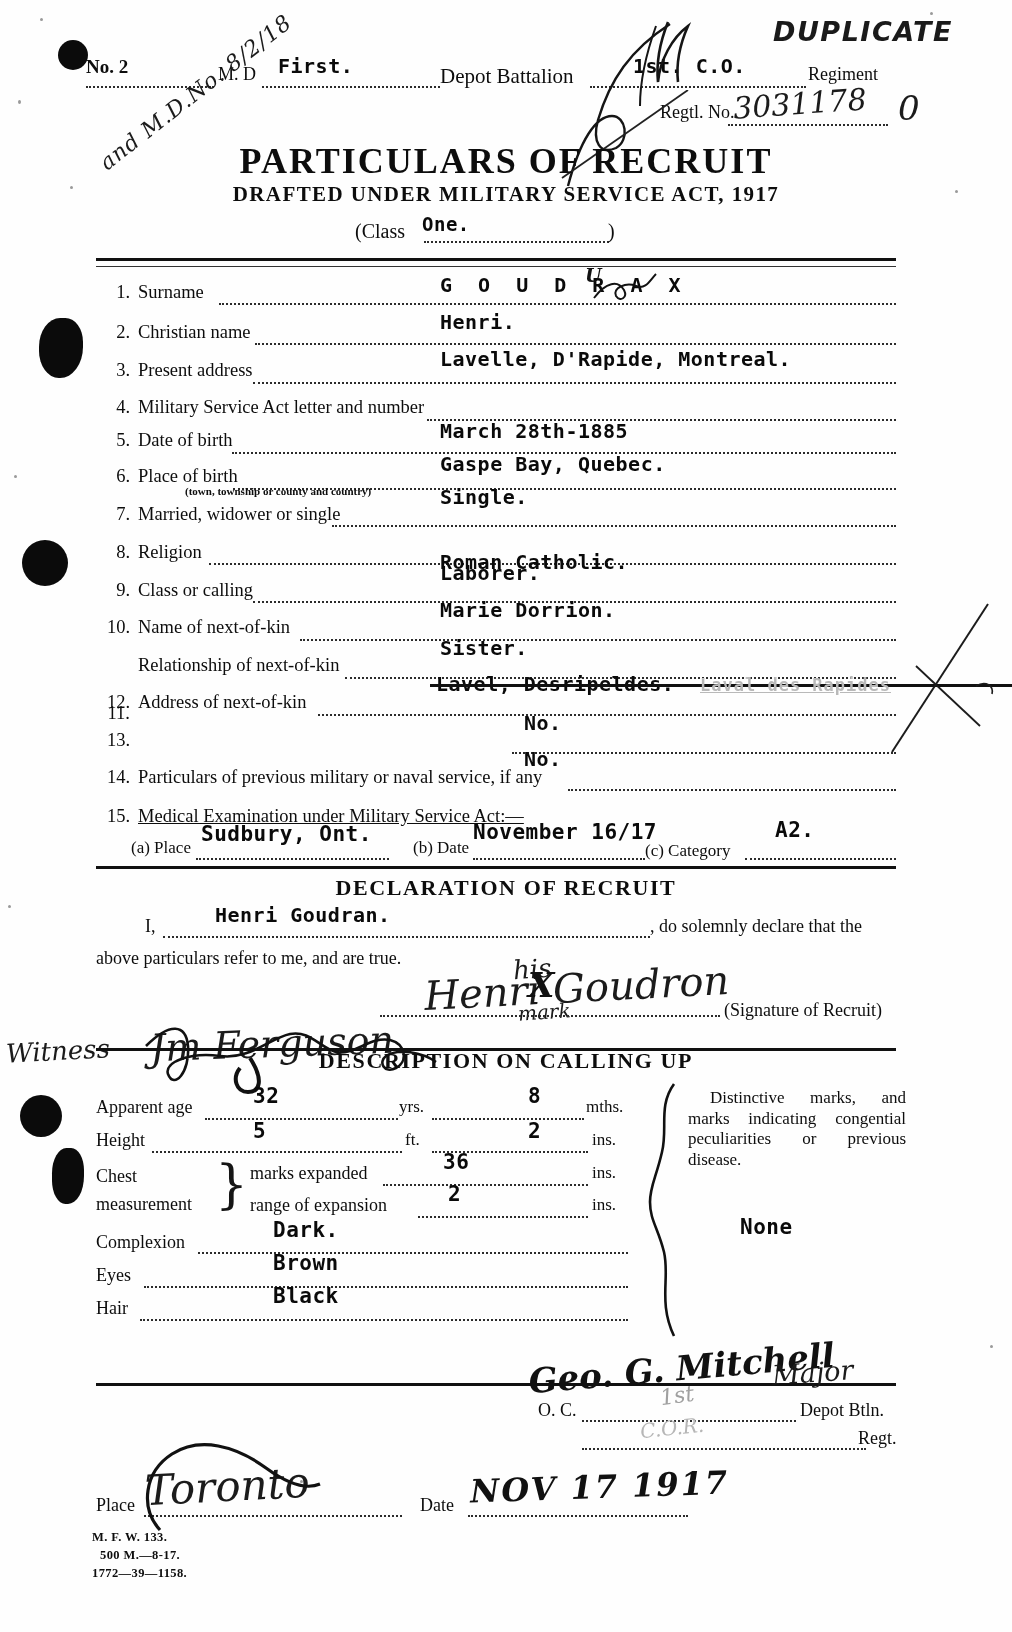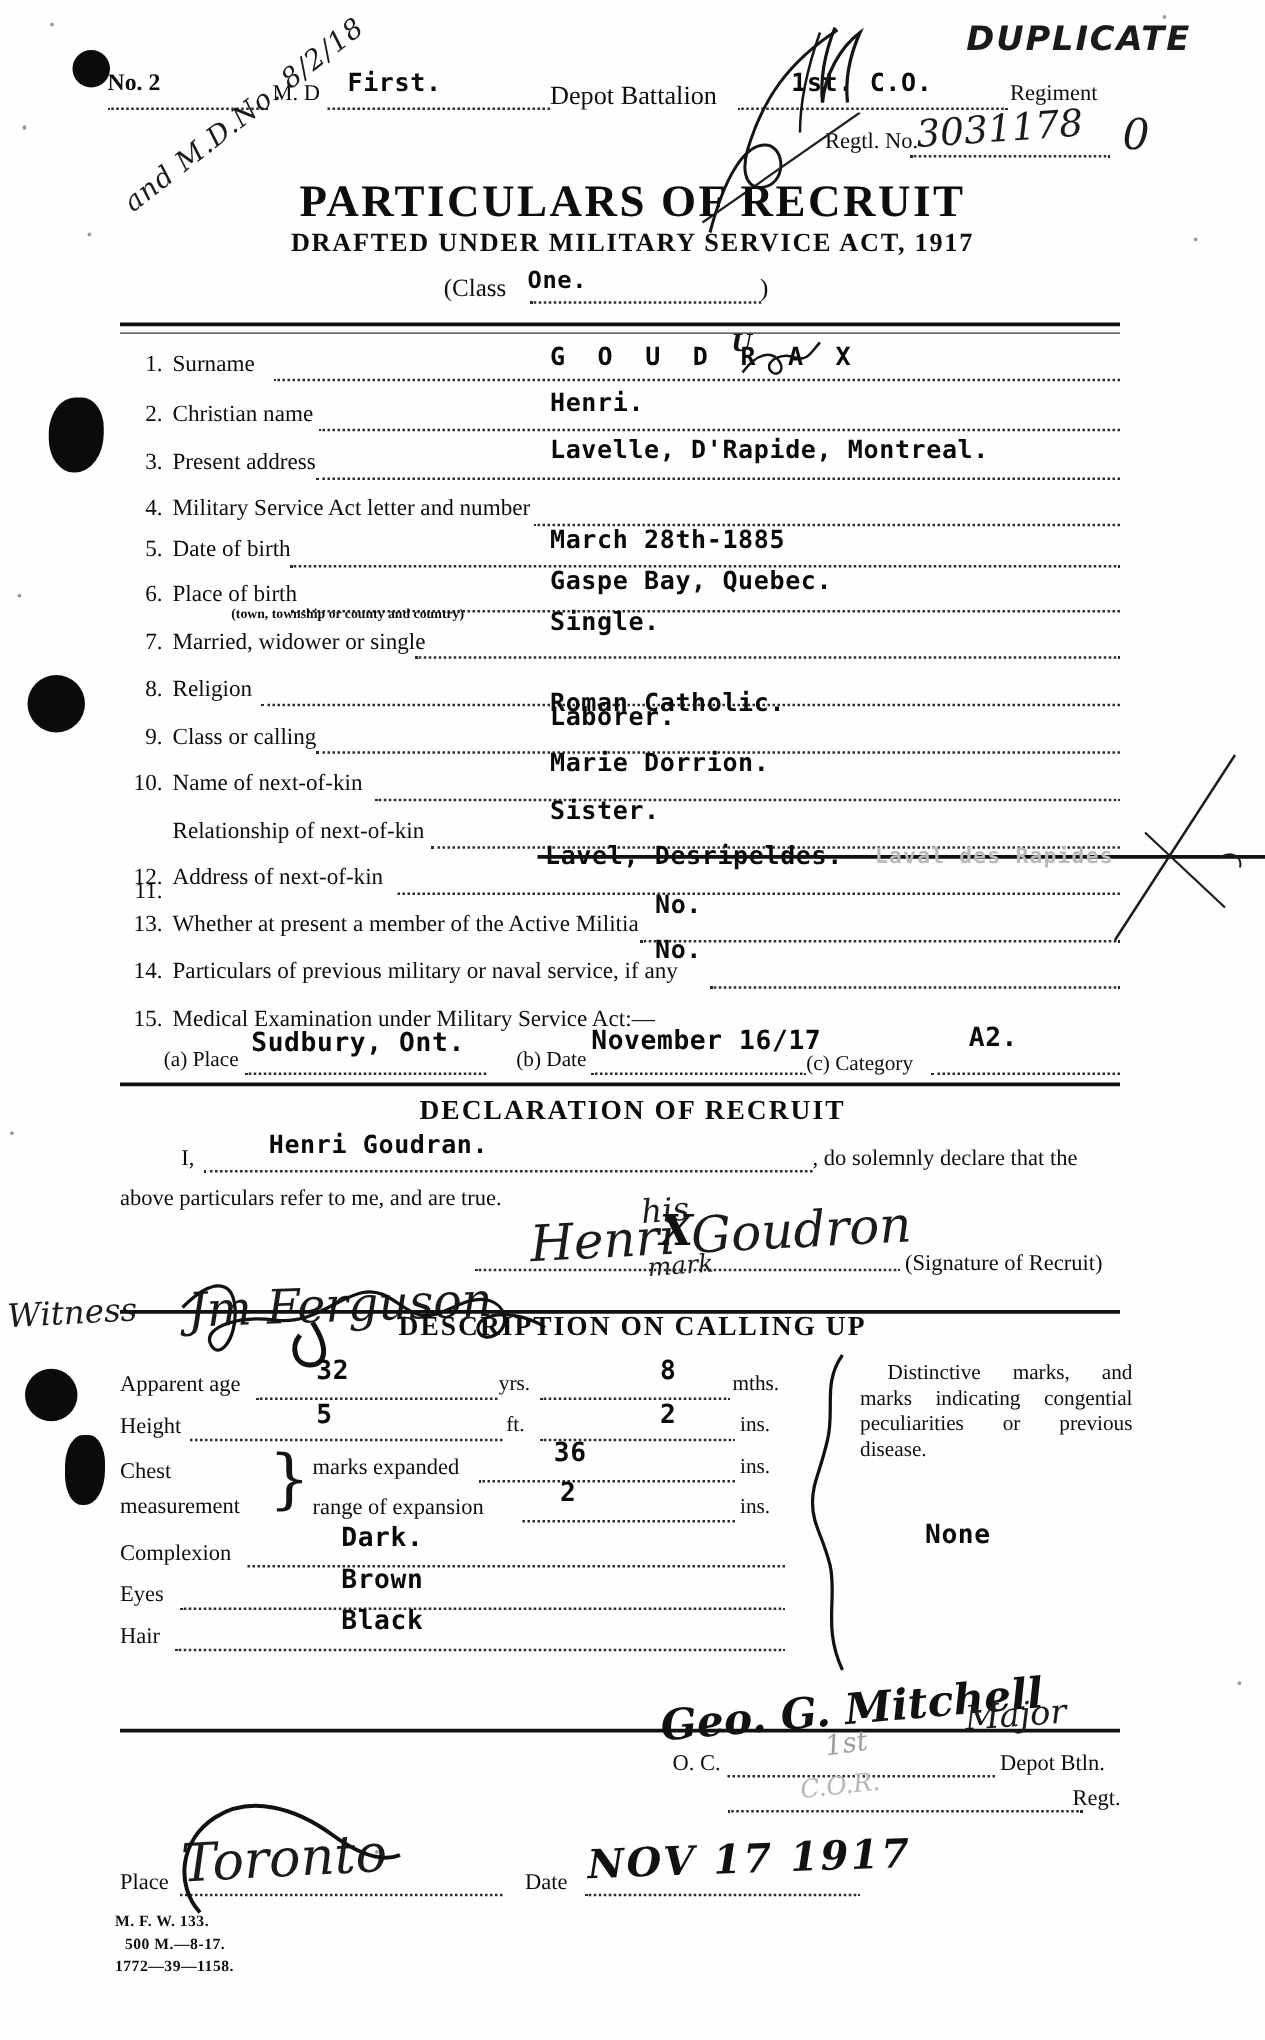--- a/index.html
+++ b/index.html
@@ -100,20 +100,21 @@
     top: 52%;
     height: 3px;
     background: #111;
   }
   .faint {
     color: #b9b9b9;
     font-family: "DejaVu Sans Mono", monospace;
     font-weight: bold;
     letter-spacing: 1px;
     white-space: nowrap;
+    text-decoration: underline;
   }
 
   
   .blot { background: #0b0b0b; }
   .blot-round { border-radius: 50%; }
 
   
   .brace {
     font-family: "DejaVu Serif", serif;
     color: #151515;
@@ -262,31 +263,30 @@
   <div class="abs typed struck" style="left:436px; top:672px; font-size:20px;">Lavel, Desripeldes.</div>
   <div class="abs faint" style="left:700px; top:675px; font-size:17px;">Laval des Rapides</div>
 
   <svg class="abs" style="left:876px; top:600px; width:120px; height:160px;" viewBox="0 0 120 160">
     <line x1="112" y1="4" x2="16" y2="152" stroke="#1c1c1c" stroke-width="2"></line>
     <line x1="40" y1="66" x2="104" y2="126" stroke="#1c1c1c" stroke-width="1.8"></line>
     <path d="M100 86 C 110 80, 118 86, 116 94" stroke="#1c1c1c" stroke-width="1.6" fill="none"></path>
   </svg>
 
   <div class="abs item-num" style="left:96px; top:730px;">13.</div>
-  <div class="abs item-lbl" style="left:138px; top:730px;">Whether at present a member of the Active Militia</div>
   <div class="abs dots" style="left:512px; top:752px; width:384px;"></div>
   <div class="abs typed" style="left:524px; top:711px; font-size:20px;">No.</div>
 
   <div class="abs item-num" style="left:96px; top:767px;">14.</div>
   <div class="abs item-lbl" style="left:138px; top:767px;">Particulars of previous military or naval service, if any</div>
   <div class="abs dots" style="left:568px; top:789px; width:328px;"></div>
   <div class="abs typed" style="left:524px; top:747px; font-size:20px;">No.</div>
 
   <div class="abs item-num" style="left:96px; top:806px;">15.</div>
-  <div class="abs item-lbl" style="left:138px; top:806px;">Medical Examination under Military Service Act:—</div>
+  <div class="abs item-lbl" style="left:138px; top:806px;text-decoration:underline;">Medical Examination under Military Service Act:—</div>
 
   <div class="abs printed" style="left:131px; top:838px; font-size:17px;">(a) Place</div>
   <div class="abs dots" style="left:196px; top:858px; width:193px;"></div>
   <div class="abs typed" style="left:201px; top:822px; font-size:21px;">Sudbury, Ont.</div>
 
   <div class="abs printed" style="left:413px; top:838px; font-size:17px;">(b) Date</div>
   <div class="abs dots" style="left:473px; top:858px; width:172px;"></div>
   <div class="abs typed" style="left:473px; top:820px; font-size:21px;">November 16/17</div>
 
   <div class="abs printed" style="left:645px; top:841px; font-size:17px;">(c) Category</div>

